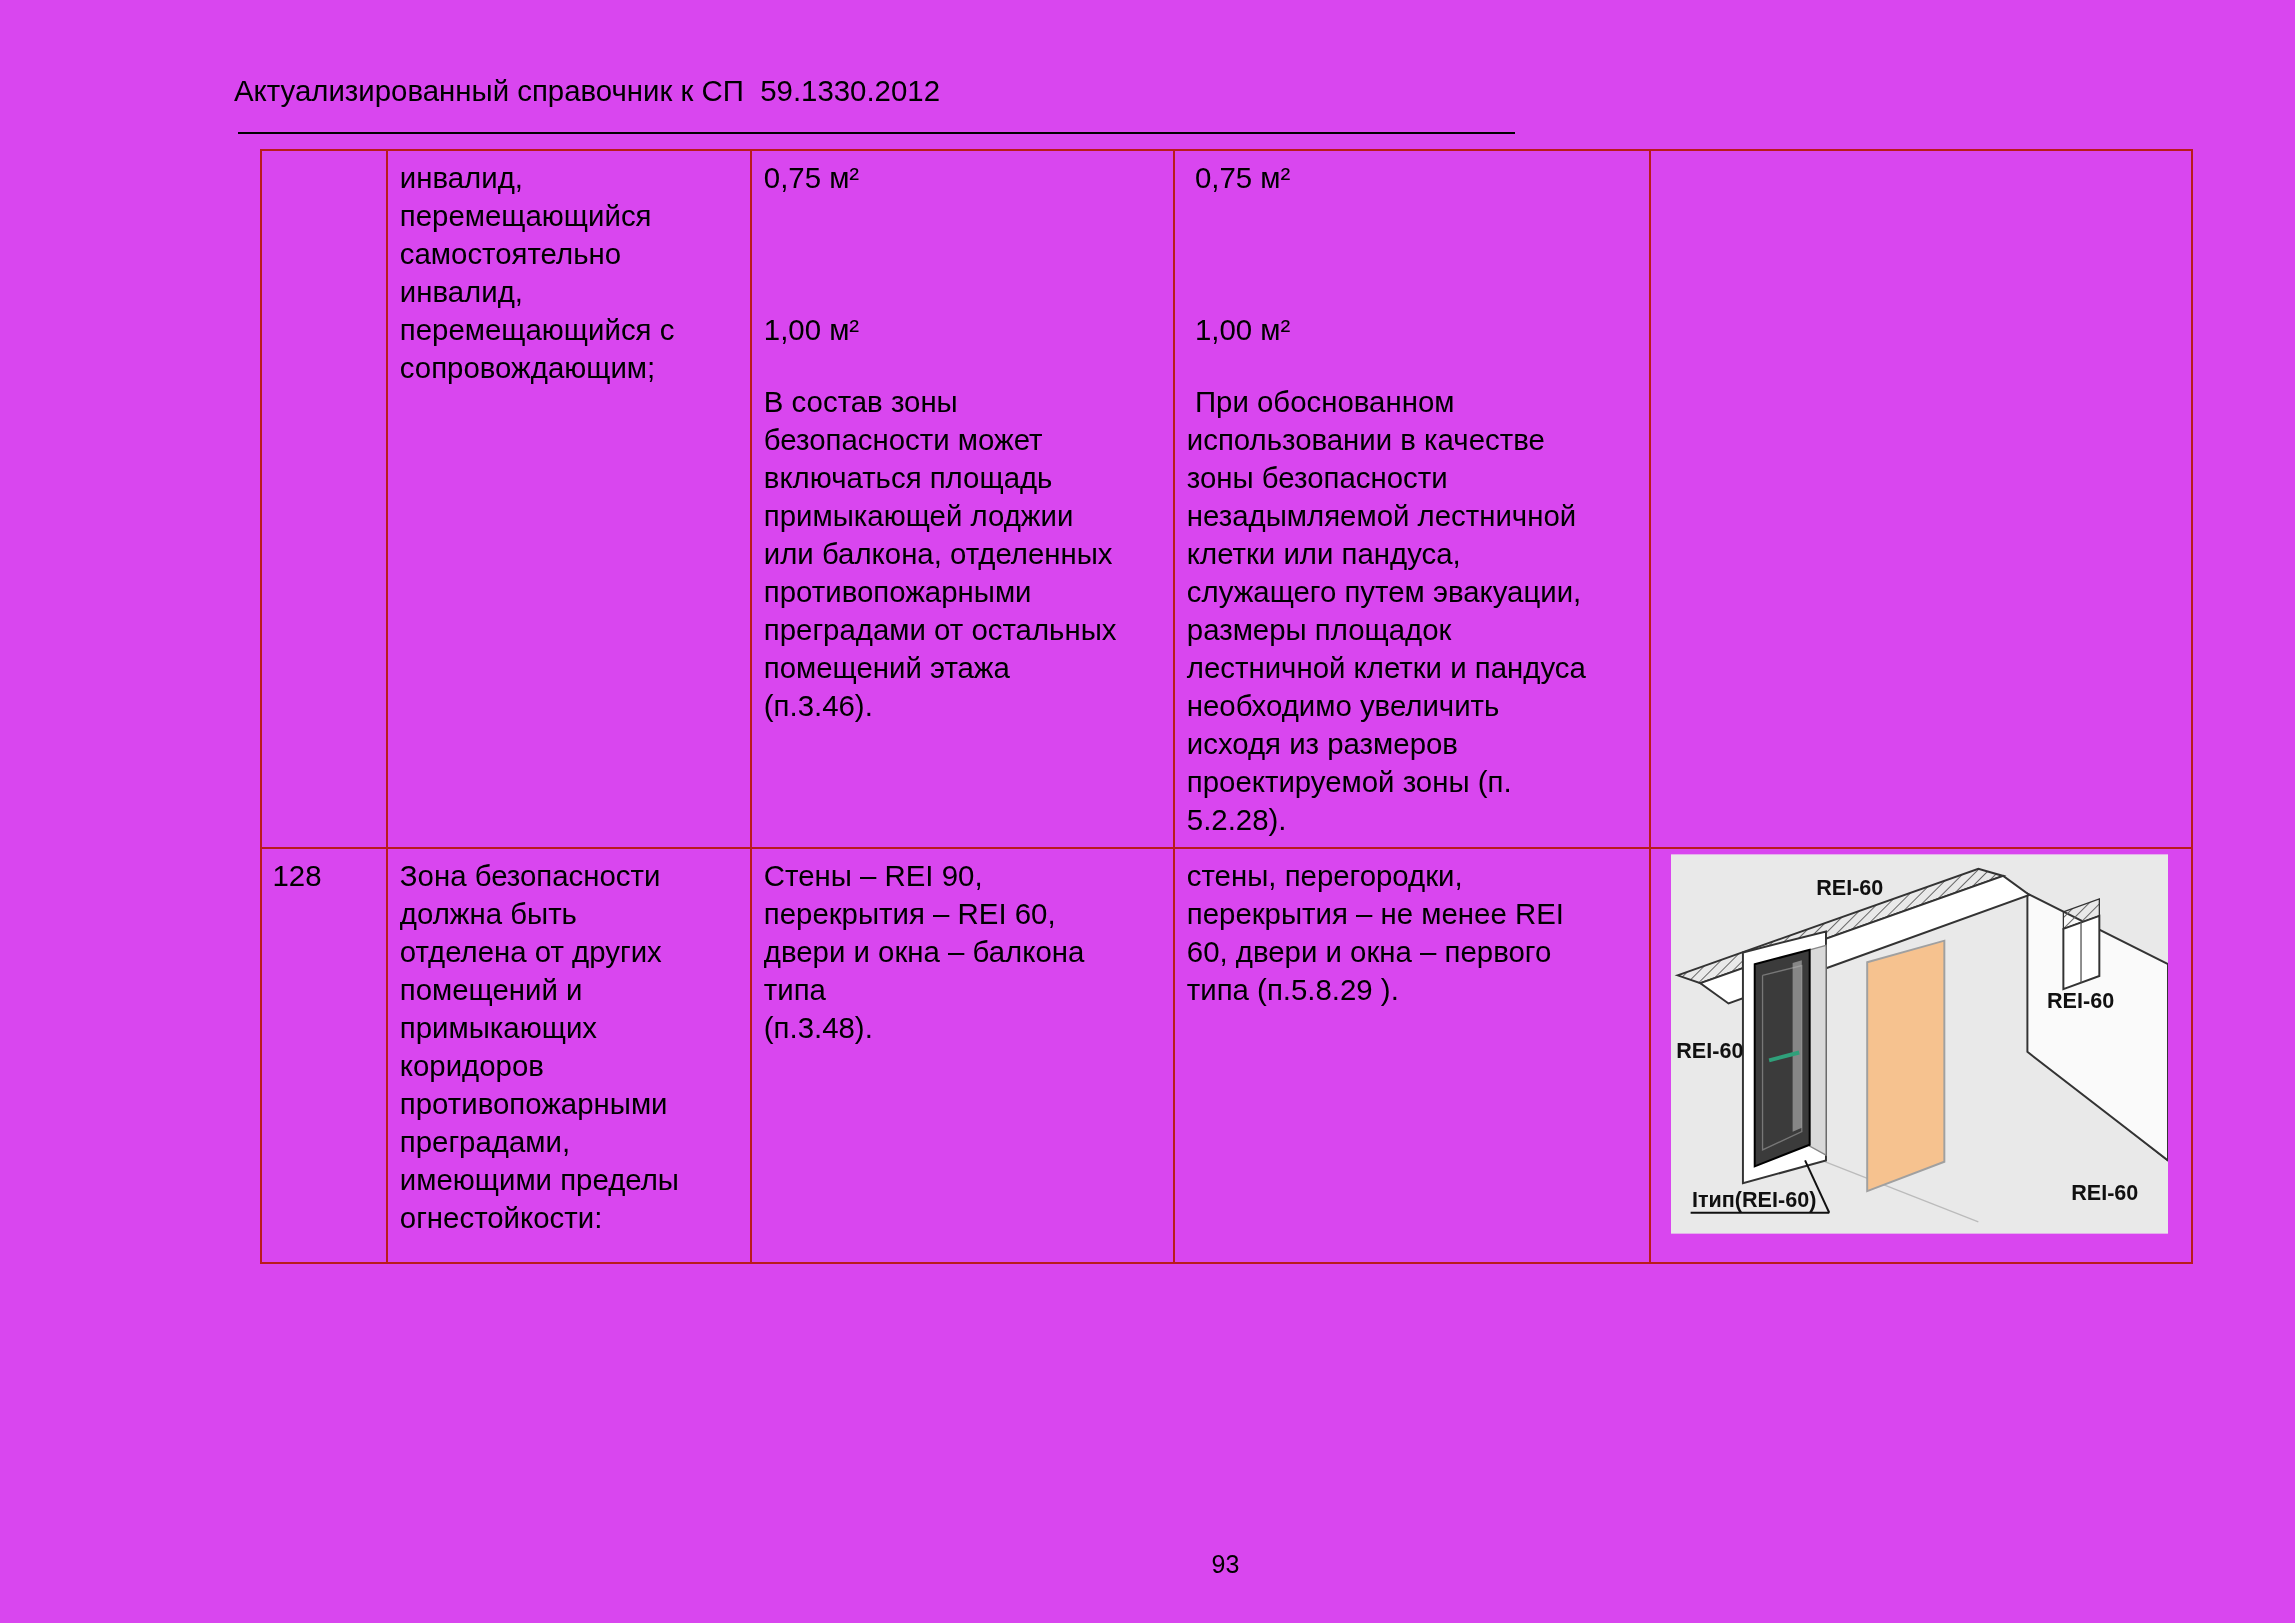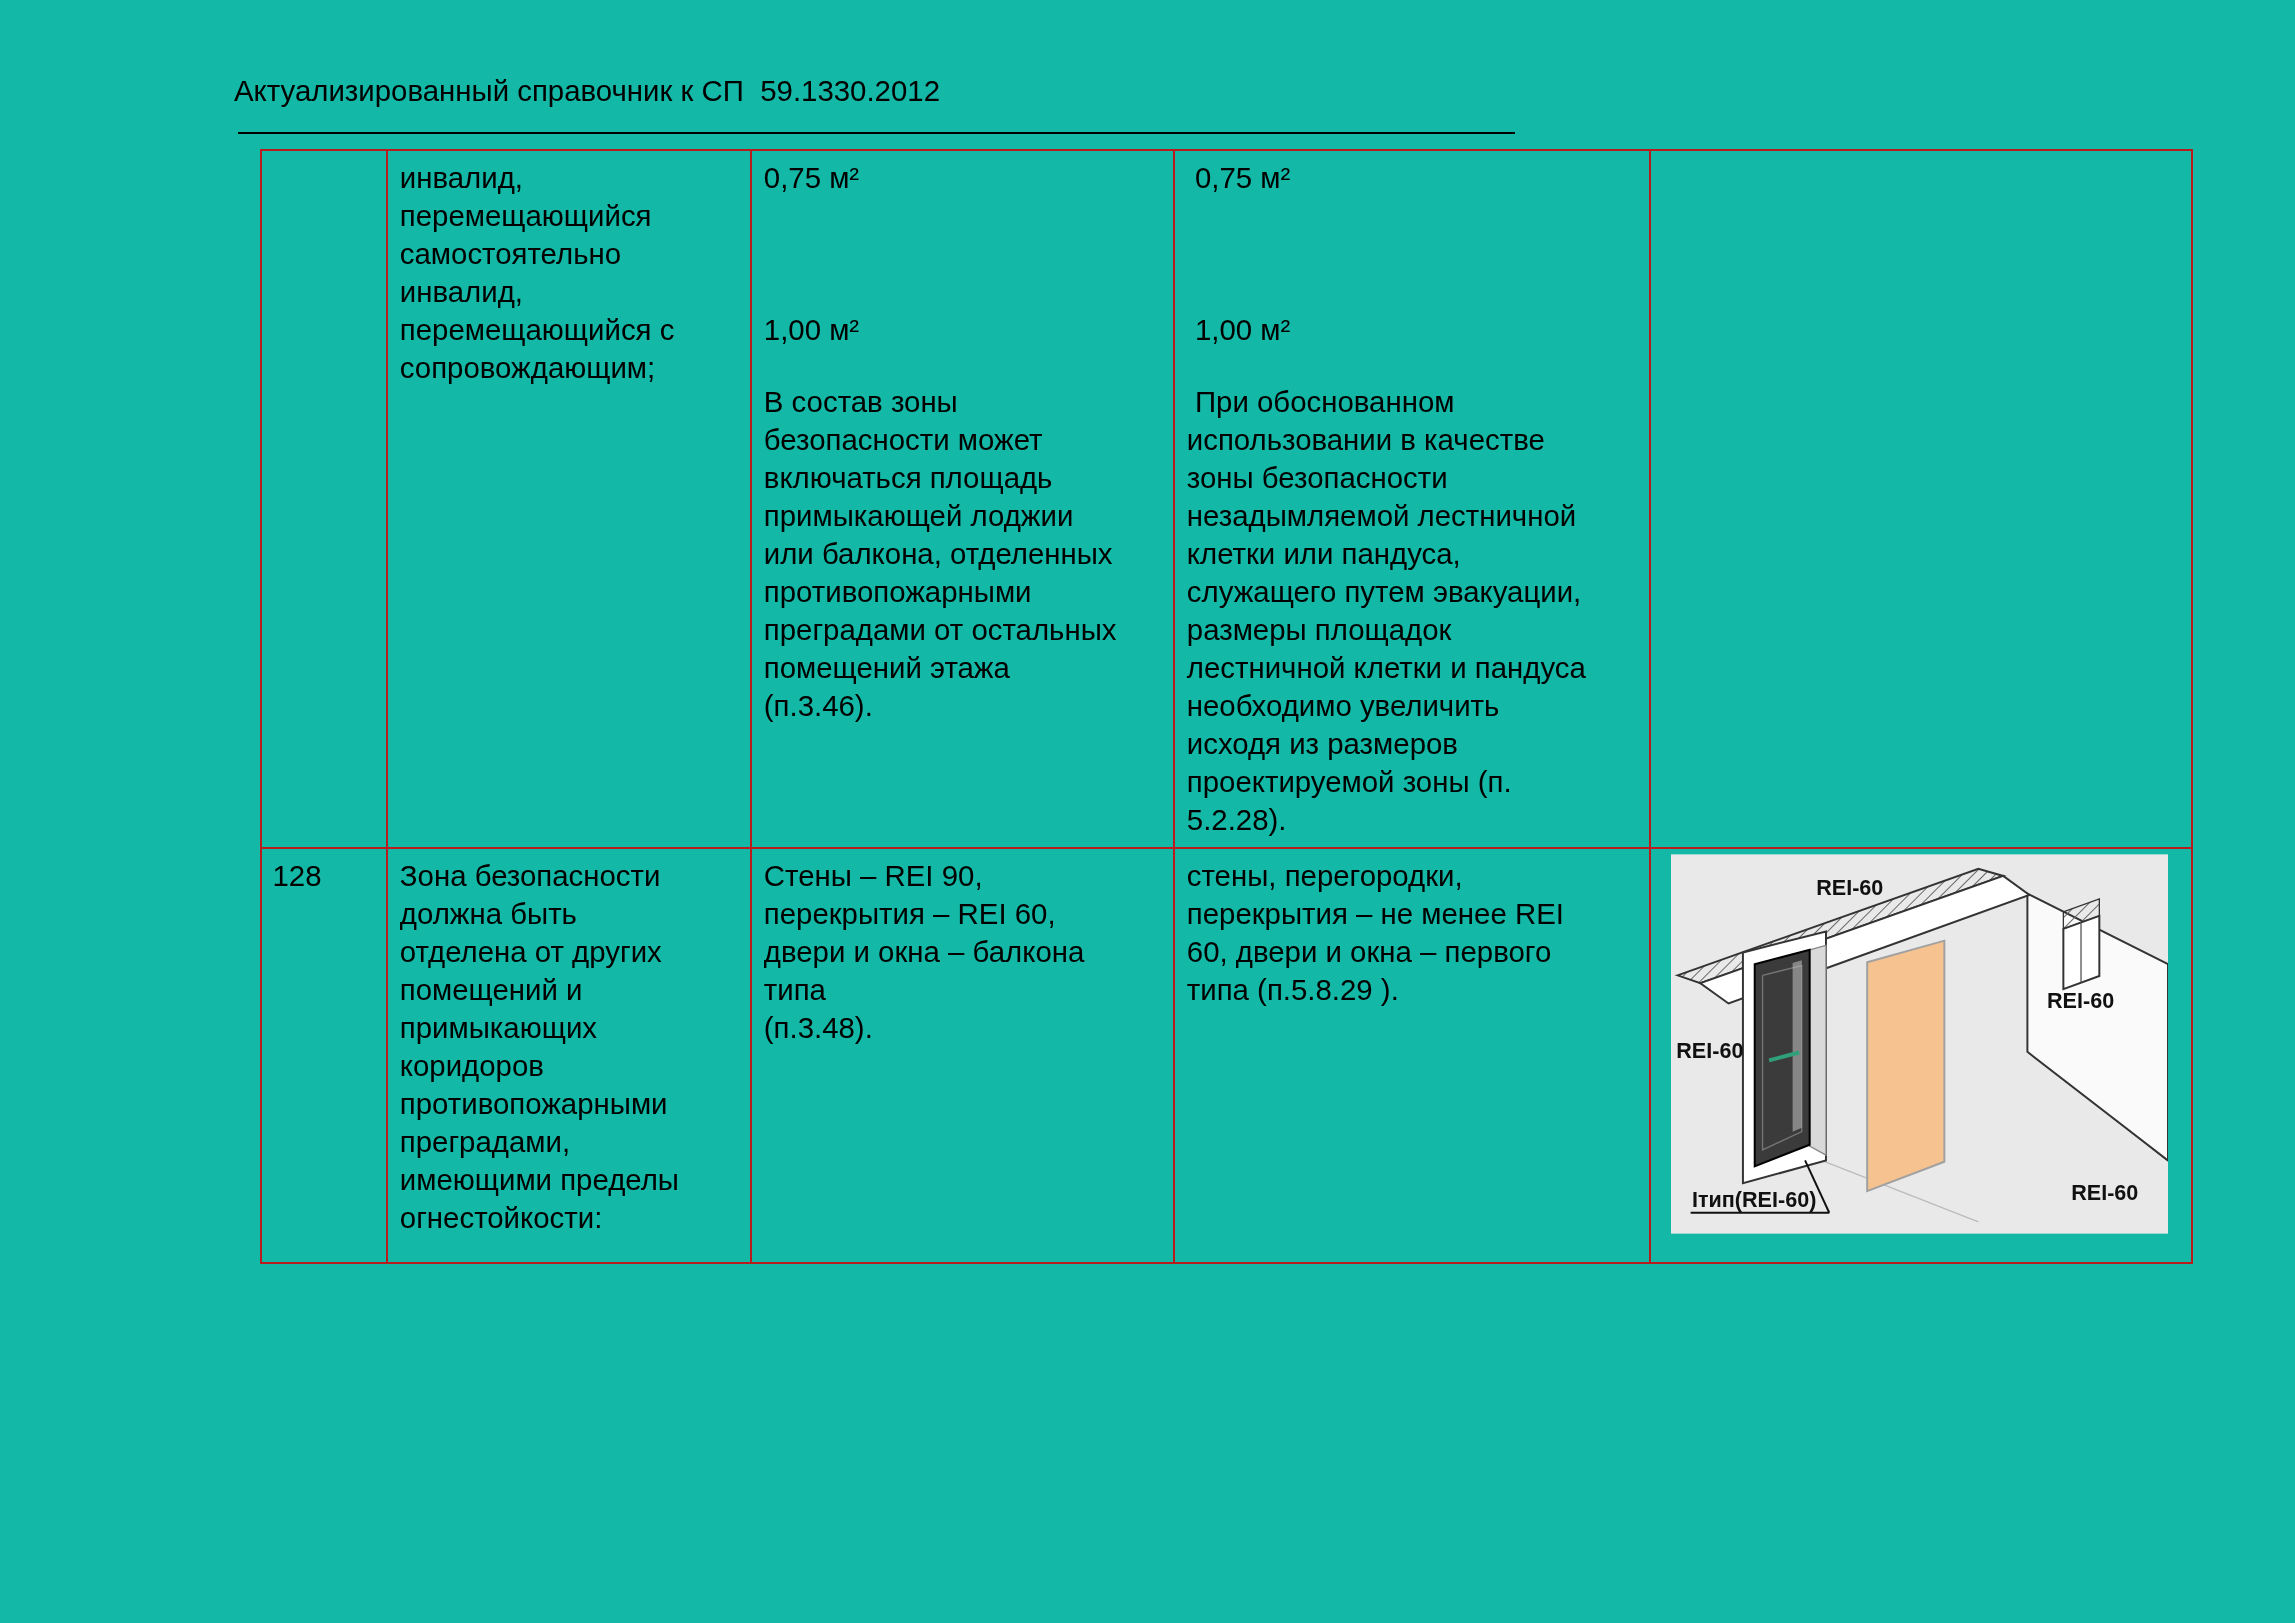--- a/index.html
+++ b/index.html
@@ -1,21 +1,21 @@
 <!DOCTYPE html>
 <html style="font-size:10.5px"><head>
 <meta charset="utf-8">
 <style>
   * { margin: 0; padding: 0; box-sizing: border-box; }
   html, body { background: #ffffff; overflow: hidden; }
   .page {
     position: relative;
     width: 2295px;
     height: 1623px;
-    background: #14b8a6;
+    background: #d946ef;
     color: #000;
     font-family: "Liberation Sans", sans-serif;
   }
   .header-title {
     position: absolute;
     left: 234px;
     top: 72px;
     font-size: 29.4px;
     line-height: 38px;
     white-space: pre;
@@ -192,15 +192,16 @@
             <text class="diag-label" x="8" y="312">REI-60</text>
             <text class="diag-label" x="612" y="528">REI-60</text>
             <text class="diag-label" x="32" y="540">Iтип(REI-60)</text>
           </svg>
         </td>
       </tr>
 
     </tbody>
   </table>
 
+  <div class="page-number">93</div>
 
 </div>
 
 
 </body></html>

